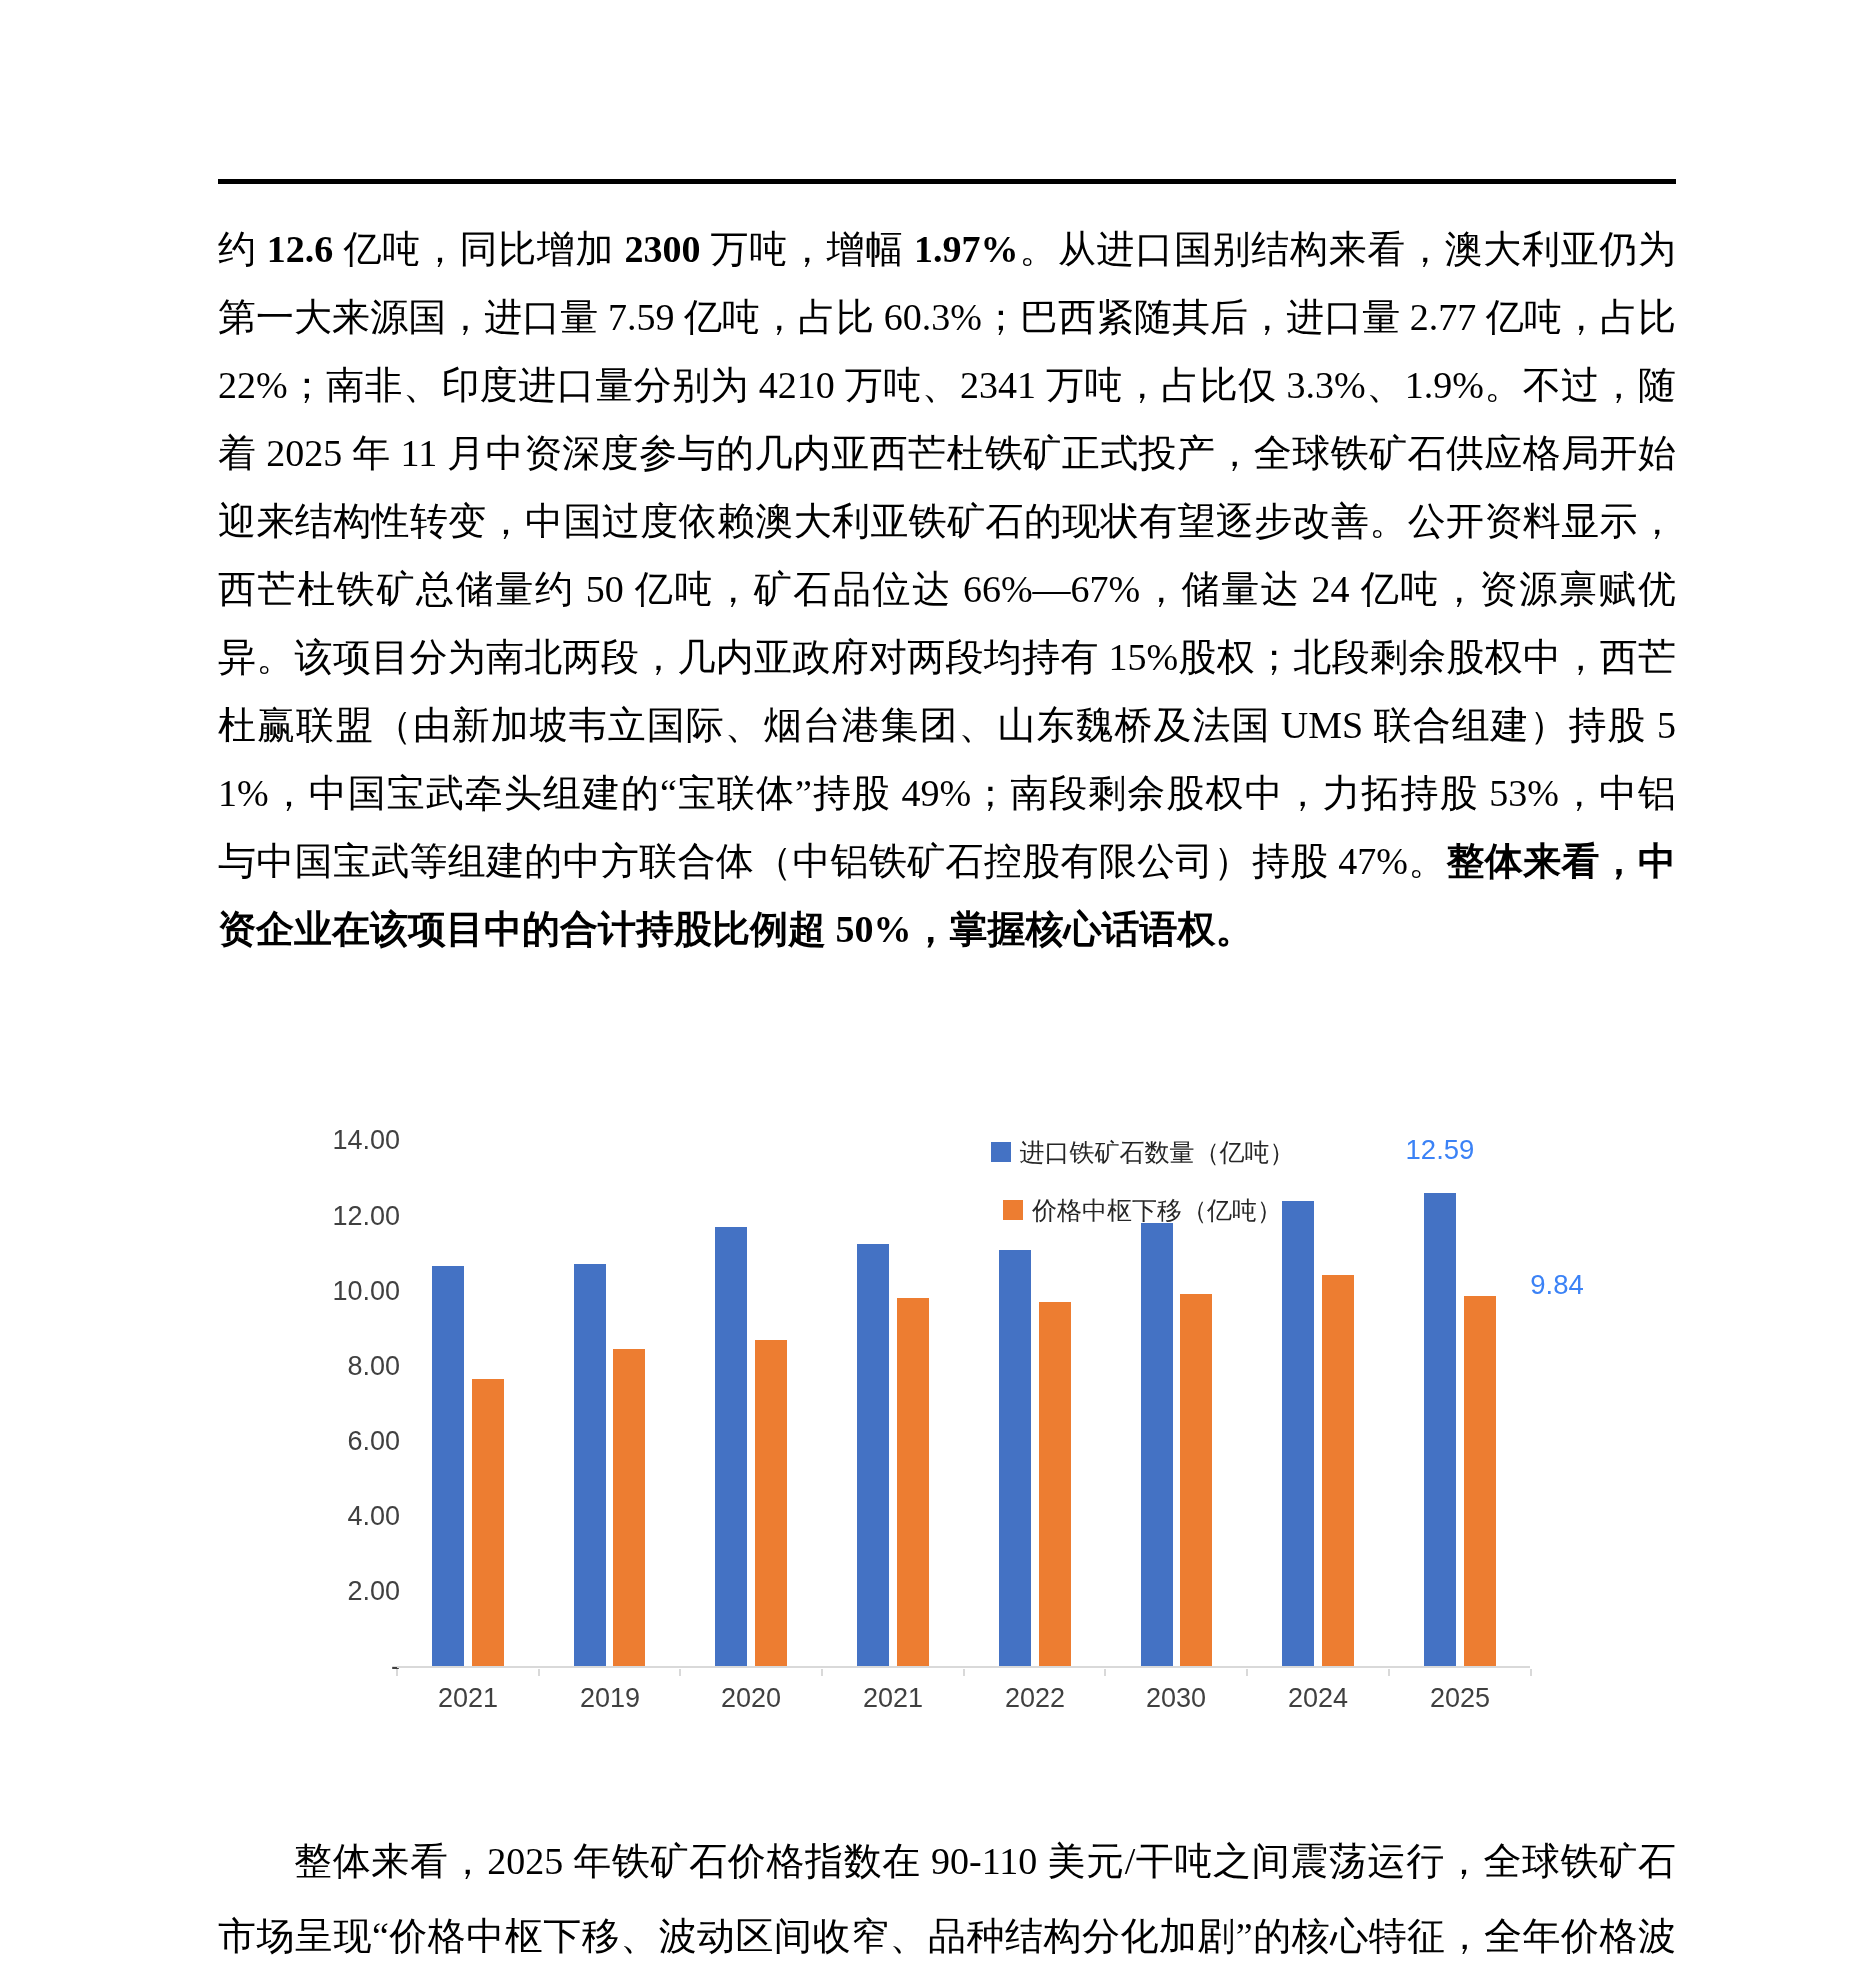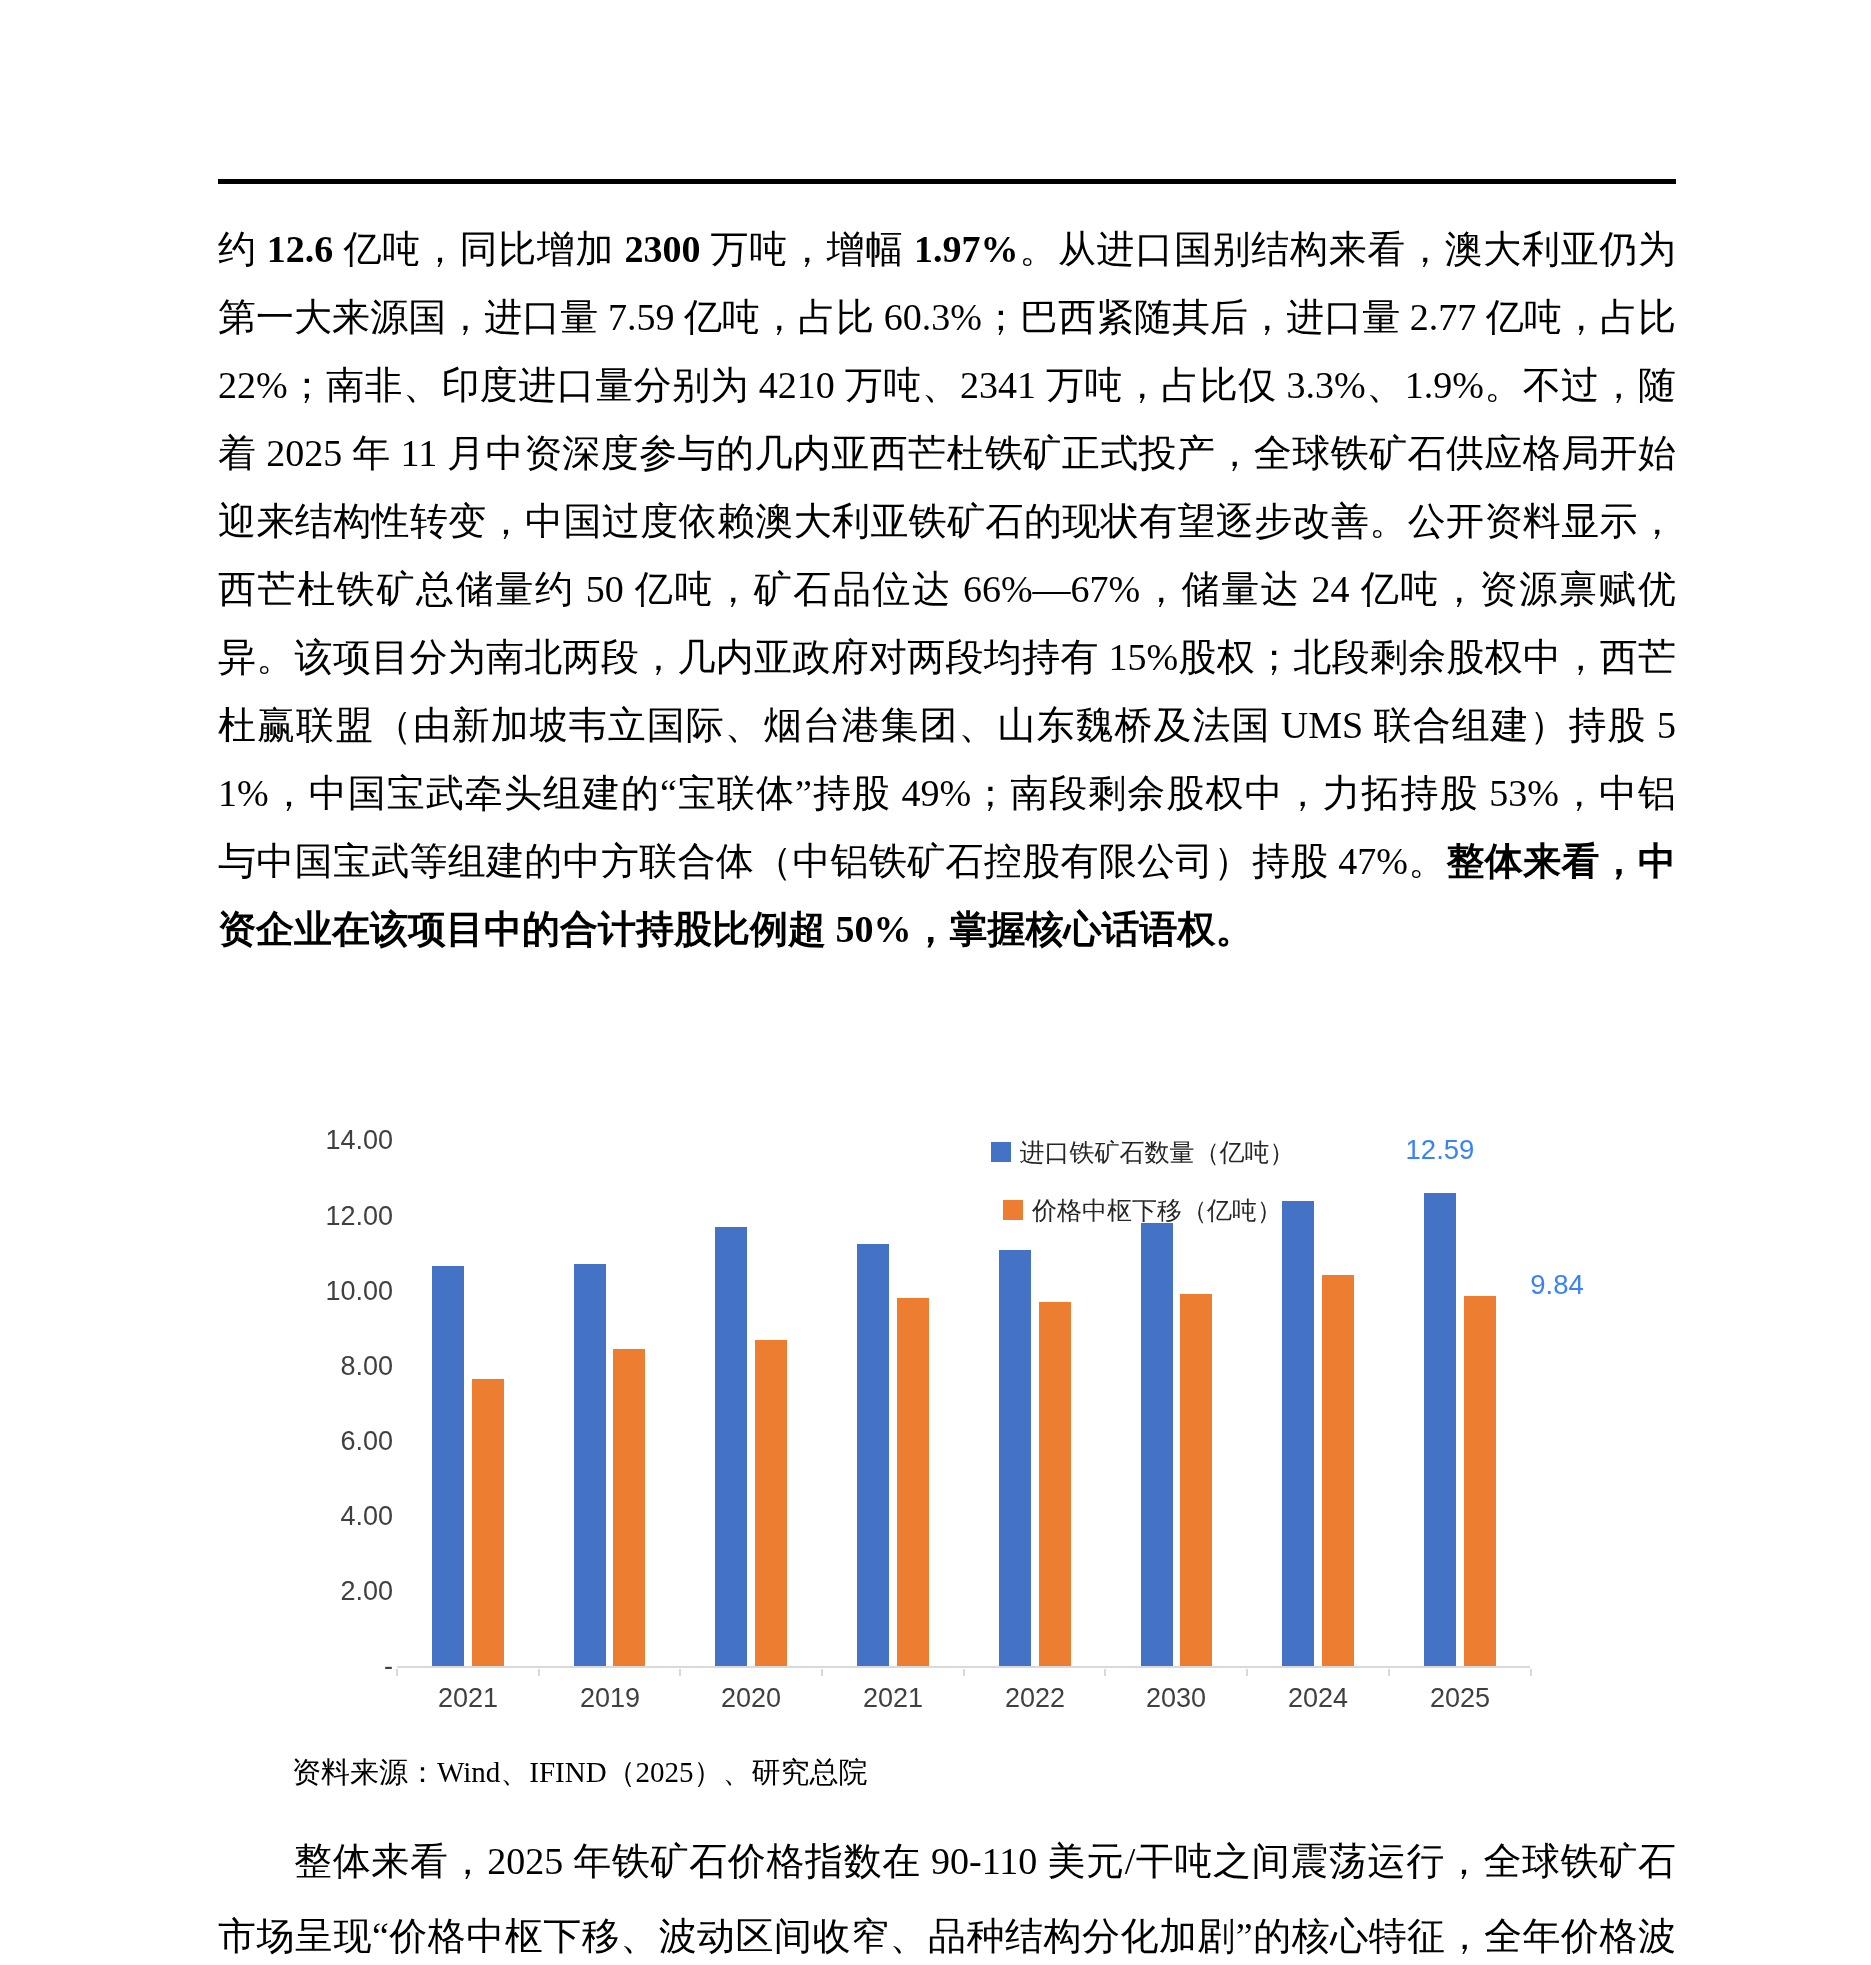--- a/index.html
+++ b/index.html
@@ -17,21 +17,21 @@
   .para b{font-weight:bold;}
   .p1{top:215px;}
   .p2{top:1824px;text-indent:2em;line-height:75px;}
   .chart-title{
     position:absolute;left:218px;top:1040px;width:1458px;margin:0;
     text-align:center;font-size:31px;line-height:43px;font-weight:bold;
     font-family:"Liberation Sans","DejaVu Sans",sans-serif;
   }
   .chart{position:absolute;left:218px;top:1120px;width:1458px;height:629px;}
   .chart *{font-family:"Liberation Sans","DejaVu Sans",sans-serif;}
-  .y-axis{position:absolute;left:8px;top:0;width:167px;height:570px;}
+  .y-axis{position:absolute;left:15px;top:0;width:167px;height:570px;}
   .y-tick-label{
     position:absolute;right:0;transform:translateY(-50%);
     font-size:27px;color:#404040;white-space:nowrap;
   }
   .plot{
     position:absolute;left:179px;top:20.4px;width:1133px;height:526px;
     border-bottom:2.4px solid #D9D9D9;
   }
   .bar{position:absolute;bottom:0;}
   .axis-tick{position:absolute;top:549px;width:1.6px;height:7px;background:#D9D9D9;}
@@ -119,18 +119,17 @@
       <div class="x-tick-label" style="left: 179px; width: 142px;">2021</div>
       <div class="x-tick-label" style="left: 321px; width: 142px;">2019</div>
       <div class="x-tick-label" style="left: 462px; width: 142px;">2020</div>
       <div class="x-tick-label" style="left: 604px; width: 142px;">2021</div>
       <div class="x-tick-label" style="left: 746px; width: 142px;">2022</div>
       <div class="x-tick-label" style="left: 887px; width: 142px;">2030</div>
       <div class="x-tick-label" style="left: 1029px; width: 142px;">2024</div>
       <div class="x-tick-label" style="left: 1171px; width: 142px;">2025</div>
     </div>
 
-  <div class="source">资料来源：Wind、IFIND（2025）、研究总院</div>
 
   <p class="para p2"><span>整体来看，2025 年铁矿石价格指数在 90-110 美元/干吨之间震荡运行，全球铁矿石市场呈现“价格中枢下移、波动区间收窄、品种结构分化加剧”的核心特征，全年价格波动划分为 4 个阶段。</span></p>
 
 </div>
 
 
 </body></html>

